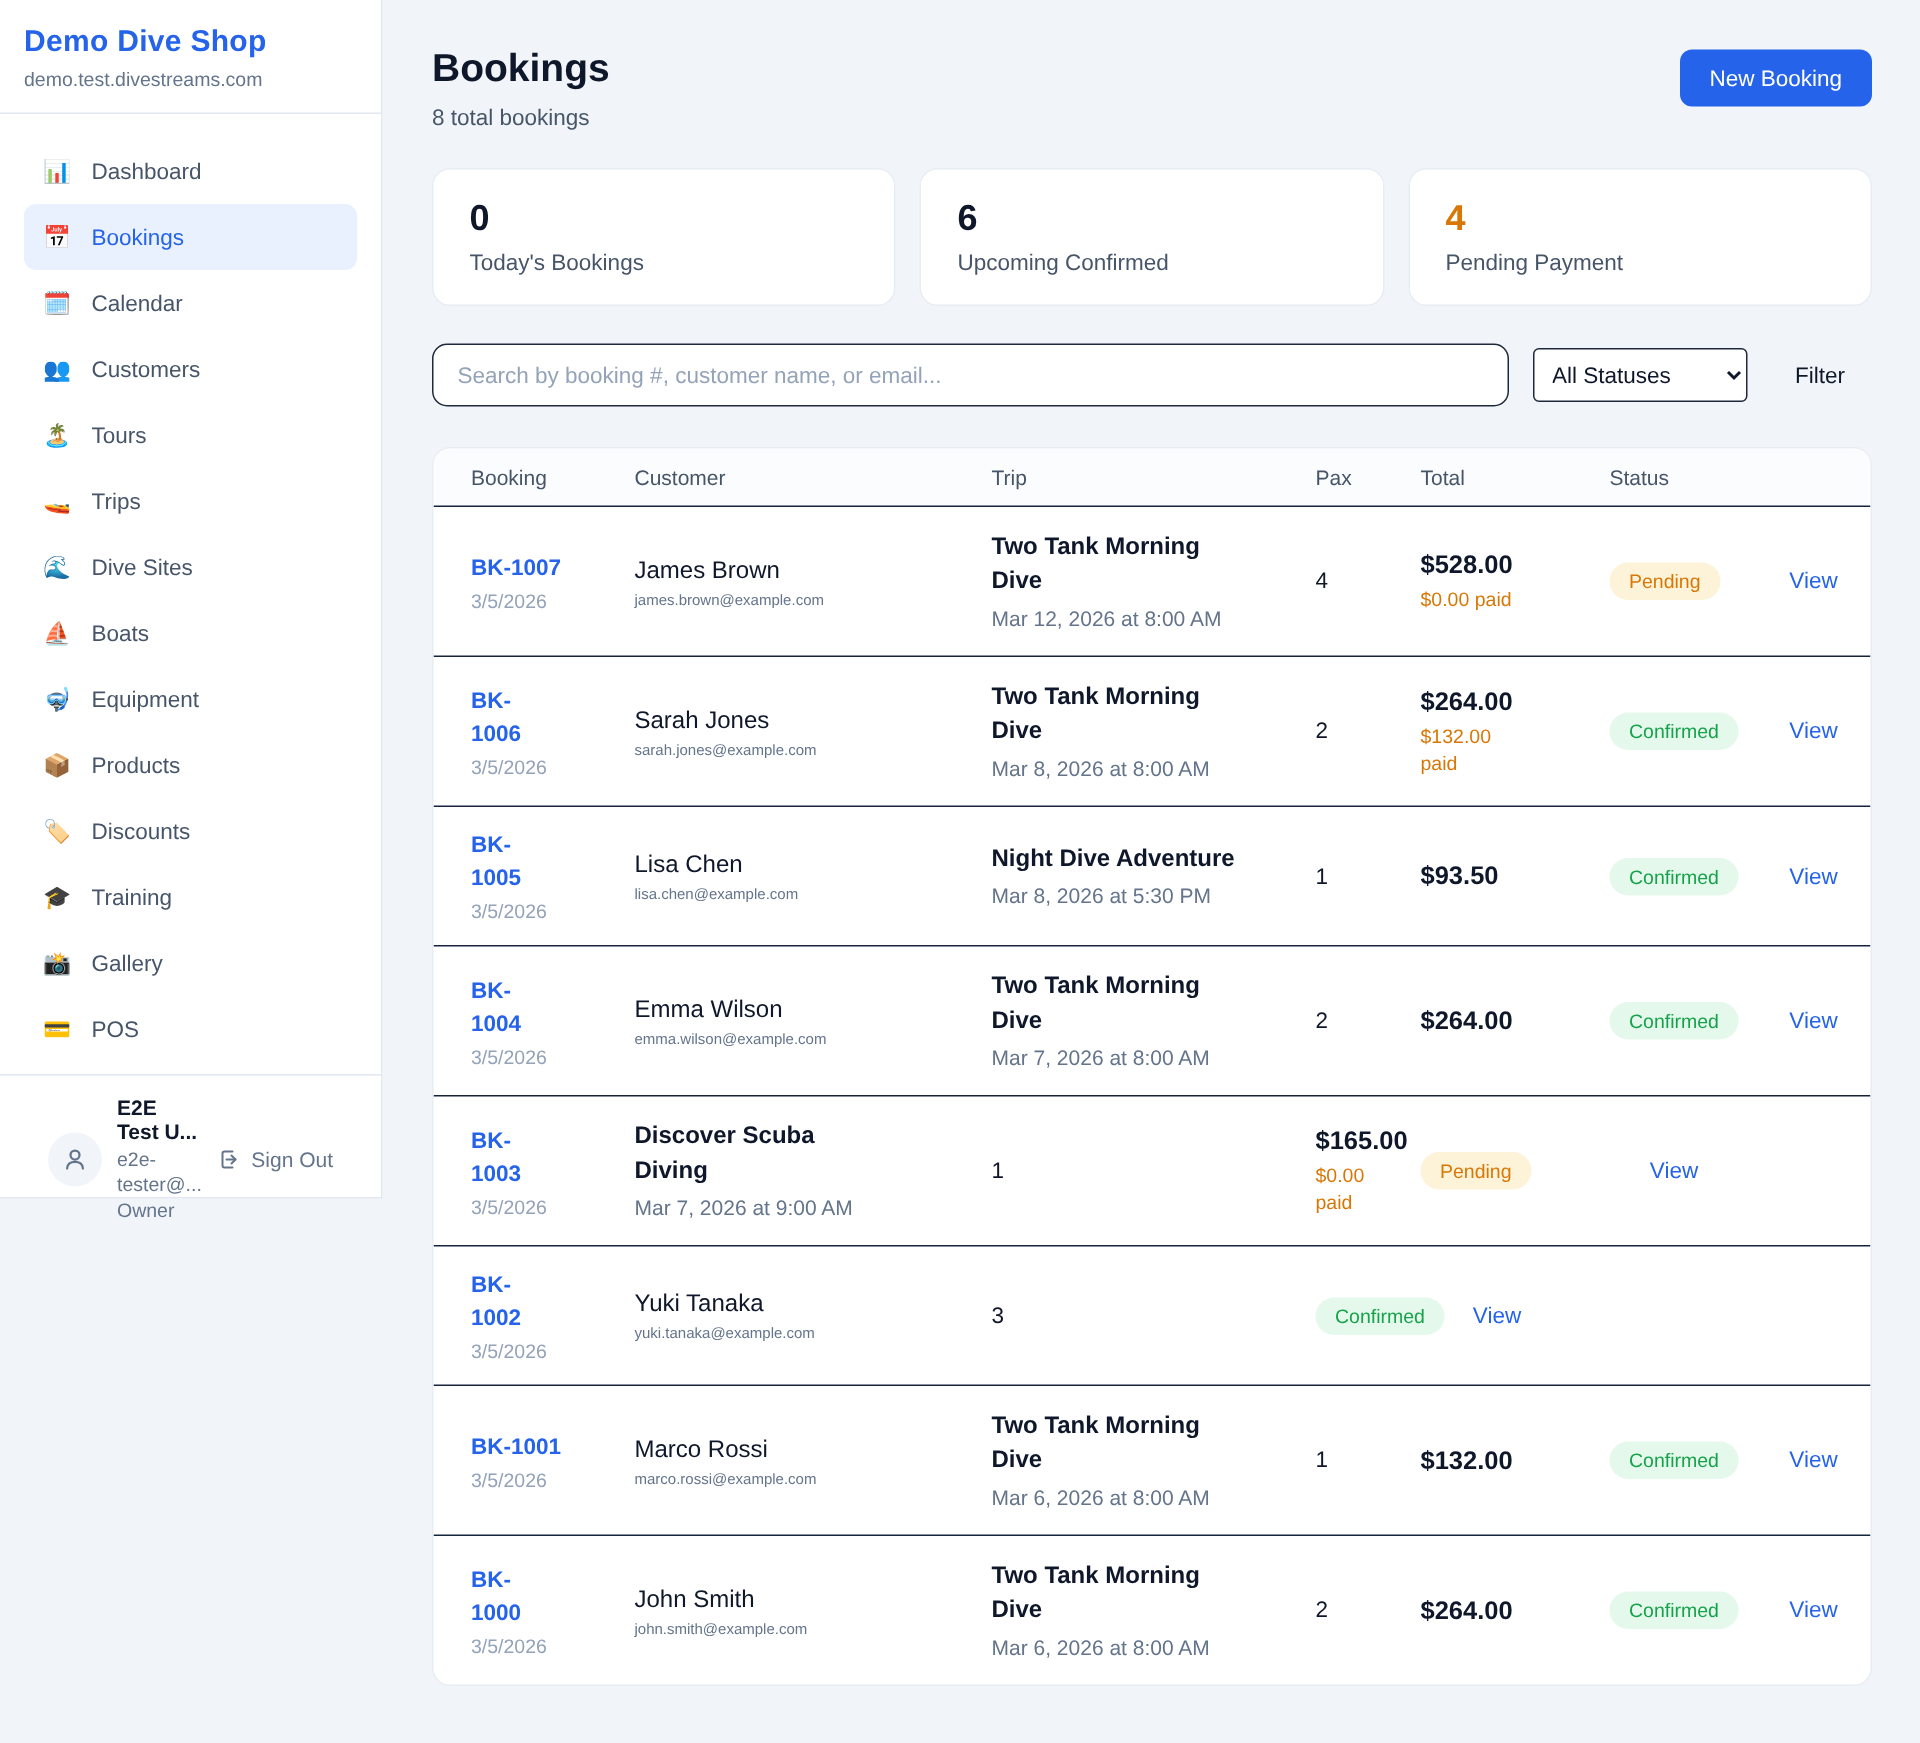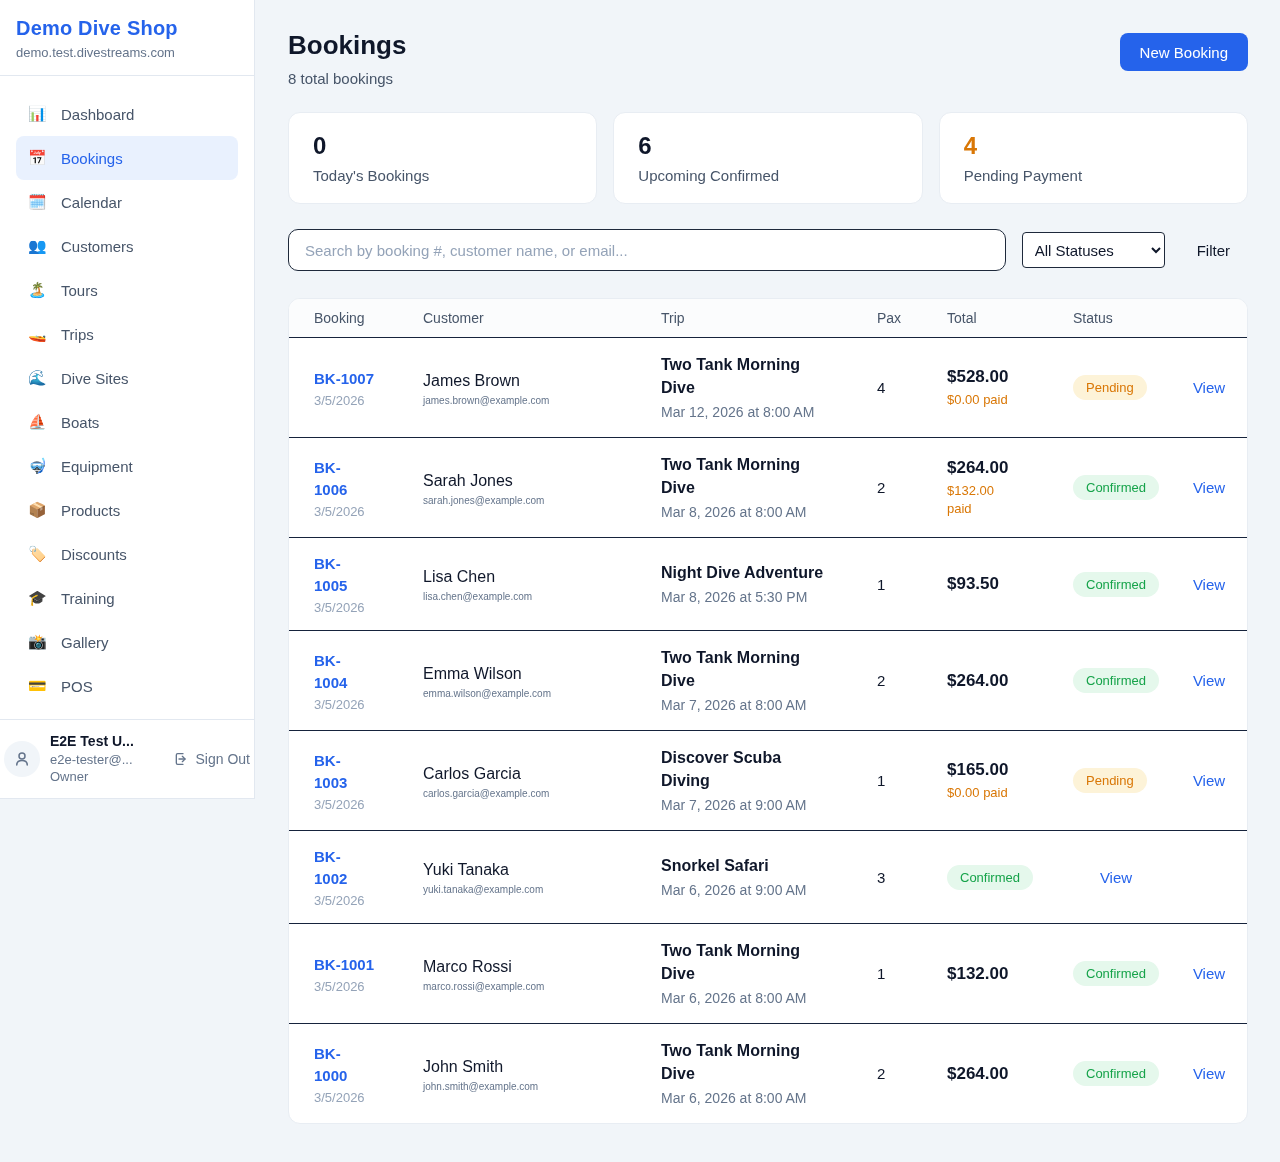--- a/index.html
+++ b/index.html
@@ -30,21 +30,21 @@
     height:44px; padding:0 12px;
     border-radius:8px;
     font-size:15px; color:#475569;
     cursor:pointer;
   }
   .nav-item.active { background:#e9f1fe; color:#2563eb; font-weight:500; }
   .nav-icon { font-size:15px; width:20px; text-align:center; }
 
   .sidebar-footer {
     border-top:1px solid #e2e8f0;
-    padding:13px 4px;
+    padding:13px 32px;
     display:flex; align-items:center; gap:10px;
   }
   .avatar {
     width:36px; height:36px; border-radius:50%;
     background:#f1f5f9; color:#64748b;
     display:flex; align-items:center; justify-content:center;
     flex:0 0 36px;
   }
   .user-info { flex:1; min-width:0; }
   .user-name { font-size:14px; font-weight:700; color:#0f172a; margin-bottom:2px; }
@@ -394,24 +394,20 @@
         <a class="view-link">View</a>
       </div>
     </div>
         <div class="tgrid trow">
       <div class="cell cell-booking">
         <a class="booking-no">BK-
 1003</a>
         <div class="booking-date">3/5/2026</div>
       </div>
       <div class="cell">
-        <div class="cust-name">Carlos Garcia</div>
-        <div class="cust-email">carlos.garcia@example.com</div>
-      </div>
-      <div class="cell">
         <div class="trip-name">Discover Scuba
 Diving</div>
         <div class="trip-date">Mar 7, 2026 at 9:00 AM</div>
       </div>
       <div class="cell">
         <div class="pax-val">1</div>
       </div>
       <div class="cell">
         <div class="total-val">$165.00</div>
         <div class="total-paid">$0.00 paid</div>
@@ -427,24 +423,20 @@
       <div class="cell cell-booking">
         <a class="booking-no">BK-
 1002</a>
         <div class="booking-date">3/5/2026</div>
       </div>
       <div class="cell">
         <div class="cust-name">Yuki Tanaka</div>
         <div class="cust-email">yuki.tanaka@example.com</div>
       </div>
       <div class="cell">
-        <div class="trip-name">Snorkel Safari</div>
-        <div class="trip-date">Mar 6, 2026 at 9:00 AM</div>
-      </div>
-      <div class="cell">
         <div class="pax-val">3</div>
       </div>
       <div class="cell">
         <span class="badge confirmed">Confirmed</span>
       </div>
       <div class="cell cell-action">
         <a class="view-link">View</a>
       </div>
     </div>
         <div class="tgrid trow">

